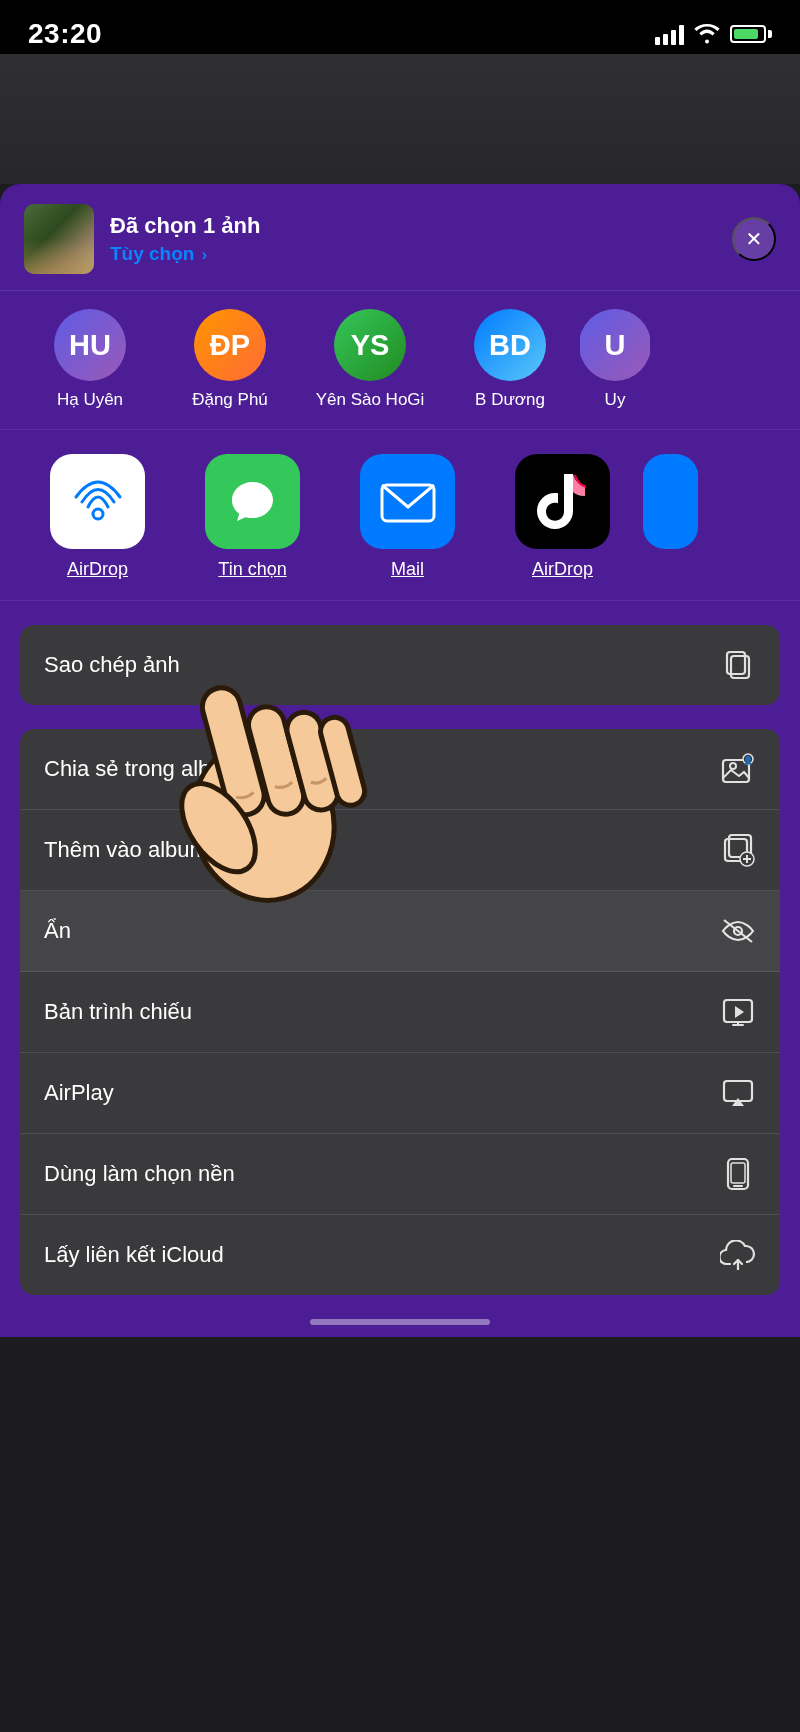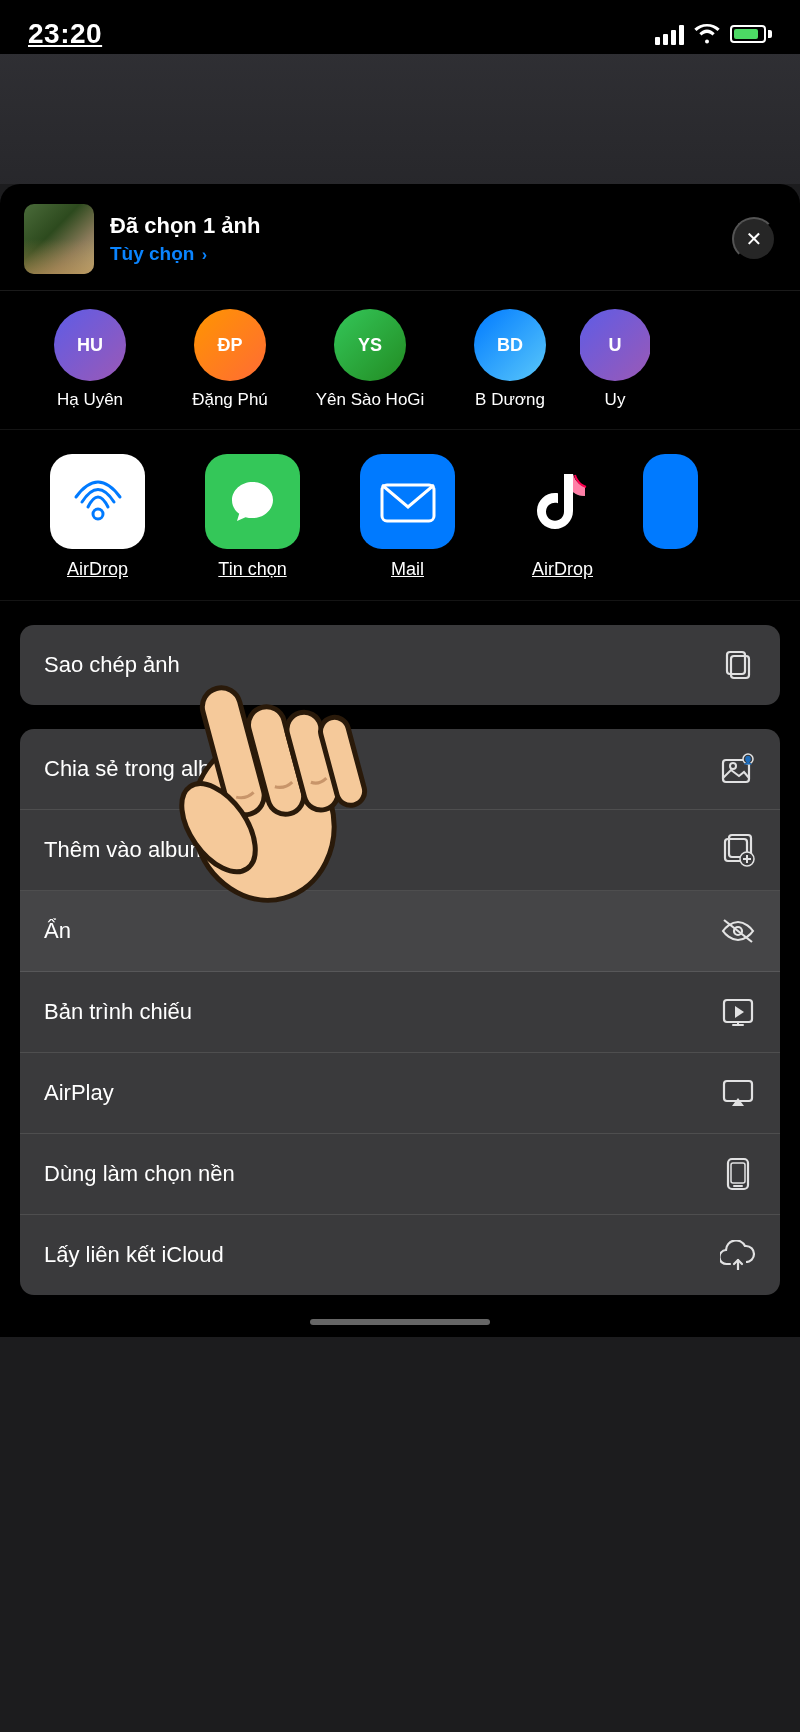--- a/index.html
+++ b/index.html
@@ -15,21 +15,20 @@
     }
 
     
     .status-bar {
       display: flex;
       justify-content: space-between;
       align-items: center;
       padding: 14px 28px 0 28px;
       background: #000;
       height: 54px;
-      text-decoration: underline;
     }
     .status-time {
       font-size: 28px;
       font-weight: 700;
       color: #fff;
       letter-spacing: 0.5px;
     }
     .status-icons {
       display: flex;
       align-items: center;
@@ -78,21 +77,21 @@
 
     
     .background-blur {
       width: 800px;
       height: 130px;
       background: linear-gradient(180deg, rgba(50,50,55,0.85) 0%, rgba(40,40,44,0.95) 100%);
     }
 
     
     .share-sheet {
-      background: #000000;
+      background: #4c1d95;
       border-radius: 20px 20px 0 0;
       overflow: hidden;
     }
 
     
     .share-header {
       display: flex;
       align-items: center;
       justify-content: space-between;
       padding: 20px 24px 16px 24px;
@@ -168,21 +167,21 @@
       gap: 8px;
     }
     .contact-avatar {
       width: 72px;
       height: 72px;
       border-radius: 50%;
       background: linear-gradient(135deg, #5e5ce6, #9b59b6);
       display: flex;
       align-items: center;
       justify-content: center;
-      font-size: 18px;
+      font-size: 29px;
       font-weight: 600;
       color: #fff;
     }
     .contact-avatar.orange { background: linear-gradient(135deg, #ff9500, #ff6b35); }
     .contact-avatar.green { background: linear-gradient(135deg, #34c759, #228b22); }
     .contact-avatar.blue { background: linear-gradient(135deg, #007aff, #5ac8fa); }
     .contact-name {
       font-size: 17px;
       color: #fff;
       text-align: center;

